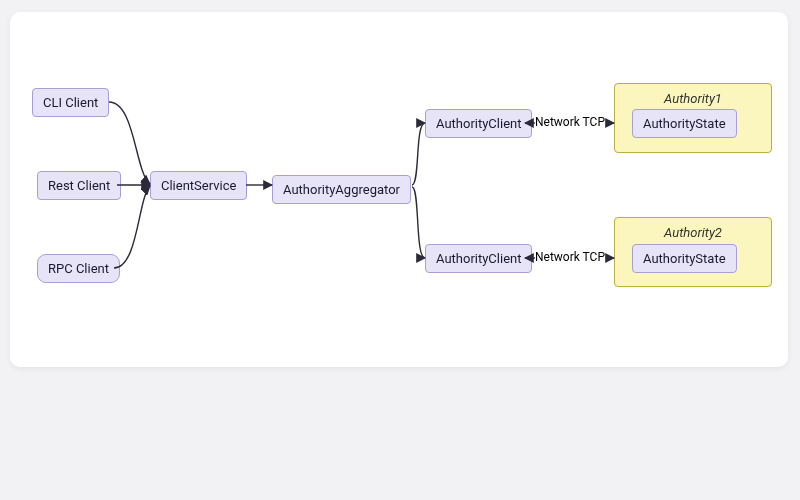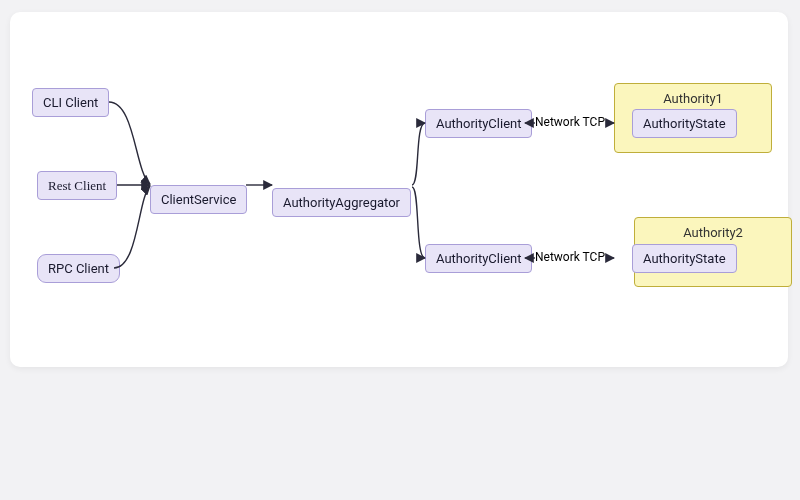--- a/index.html
+++ b/index.html
@@ -1,39 +1,39 @@
 <!DOCTYPE html>
 <html><head>
 <meta charset="utf-8">
 <style>
   html,body{margin:0;padding:0;width:800px;height:500px;background:#f2f2f4;font-family:-apple-system,BlinkMacSystemFont,"Segoe UI",Roboto,sans-serif;}
   .card{position:absolute;left:10px;top:12px;width:778px;height:355px;background:#fff;border-radius:10px;box-shadow:0 2px 6px rgba(0,0,0,.06);}
   .node{position:absolute;border:1px solid #a99ed8;background:#e8e4f7;border-radius:4px;color:#1a1a2e;font-size:13px;line-height:1;white-space:nowrap;padding:7px 10px 7px 10px;box-sizing:border-box;}
   .container{position:absolute;border:1px solid #bfae3a;background:#fbf6bd;border-radius:4px;box-sizing:border-box;}
-  .container-title{position:absolute;top:7px;left:0;right:0;text-align:center;font-size:13px;color:#333;}
+  .container-title{position:absolute;top:7px;left:0;right:0;text-align:center;font-size:13px;color:#333;font-style:italic;}
   .edge-label{position:absolute;font-size:12px;color:#000000;white-space:nowrap;}
   svg.edges{position:absolute;left:0;top:0;width:778px;height:355px;overflow:visible;pointer-events:none;}
 </style>
 </head>
 <body>
 
 <div class="card">
 
   <div class="container" style="left:604px;top:71px;width:158px;height:70px;">
     <div class="container-title">Authority1</div>
   </div>
-  <div class="container" style="left:604px;top:205px;width:158px;height:70px;margin-left:20px;">
+  <div class="container" style="left:604px;top:205px;width:158px;height:70px;">
     <div class="container-title">Authority2</div>
   </div>
 
   <div class="node" style="left:22px; top:76px;">CLI Client</div>
-  <div class="node" style="left:27px; top:159px;font-family:Liberation Serif, serif;">Rest Client</div>
+  <div class="node" style="left:27px; top:159px;">Rest Client</div>
   <div class="node" style="left:27px; top:242px;border-radius:9px;">RPC Client</div>
-  <div class="node" style="left:140px; top:173px;">ClientService</div>
-  <div class="node" style="left:262px; top:176px;">AuthorityAggregator</div>
+  <div class="node" style="left:140px; top:159px;">ClientService</div>
+  <div class="node" style="left:262px; top:163px;">AuthorityAggregator</div>
   <div class="node" style="left:415px; top:97px;">AuthorityClient</div>
   <div class="node" style="left:415px; top:232px;">AuthorityClient</div>
   <div class="node" style="left:622px; top:97px;">AuthorityState</div>
   <div class="node" style="left:622px; top:232px;">AuthorityState</div>
 
   <div class="edge-label" style="left:525px; top:103px;">Network TCP</div>
   <div class="edge-label" style="left:525px; top:238px;">Network TCP</div>
 
   <svg class="edges">
     <defs>

